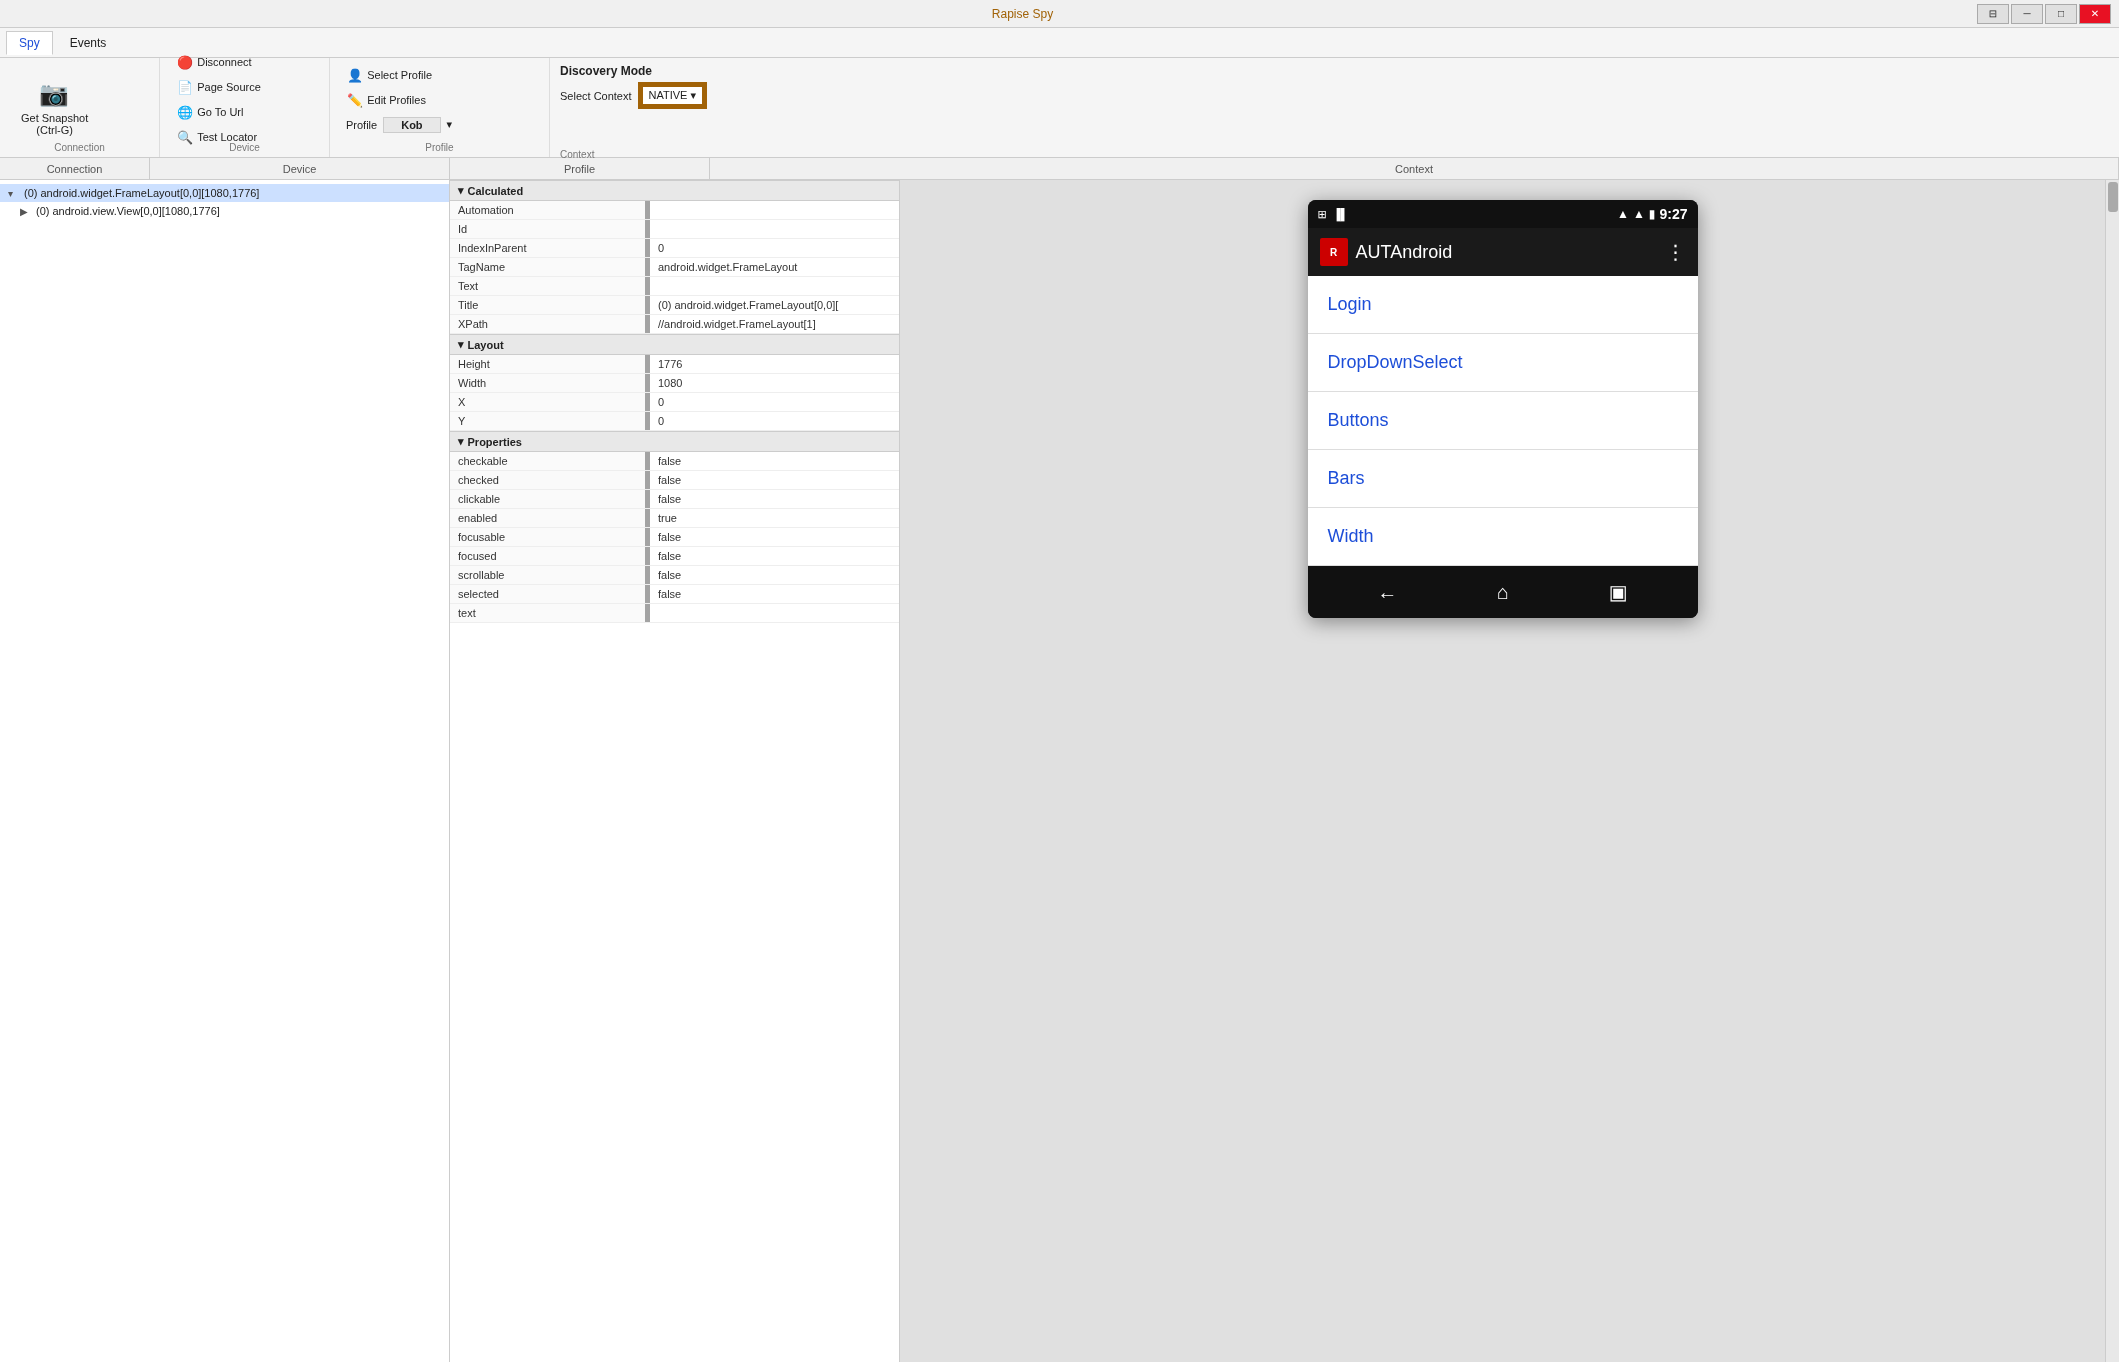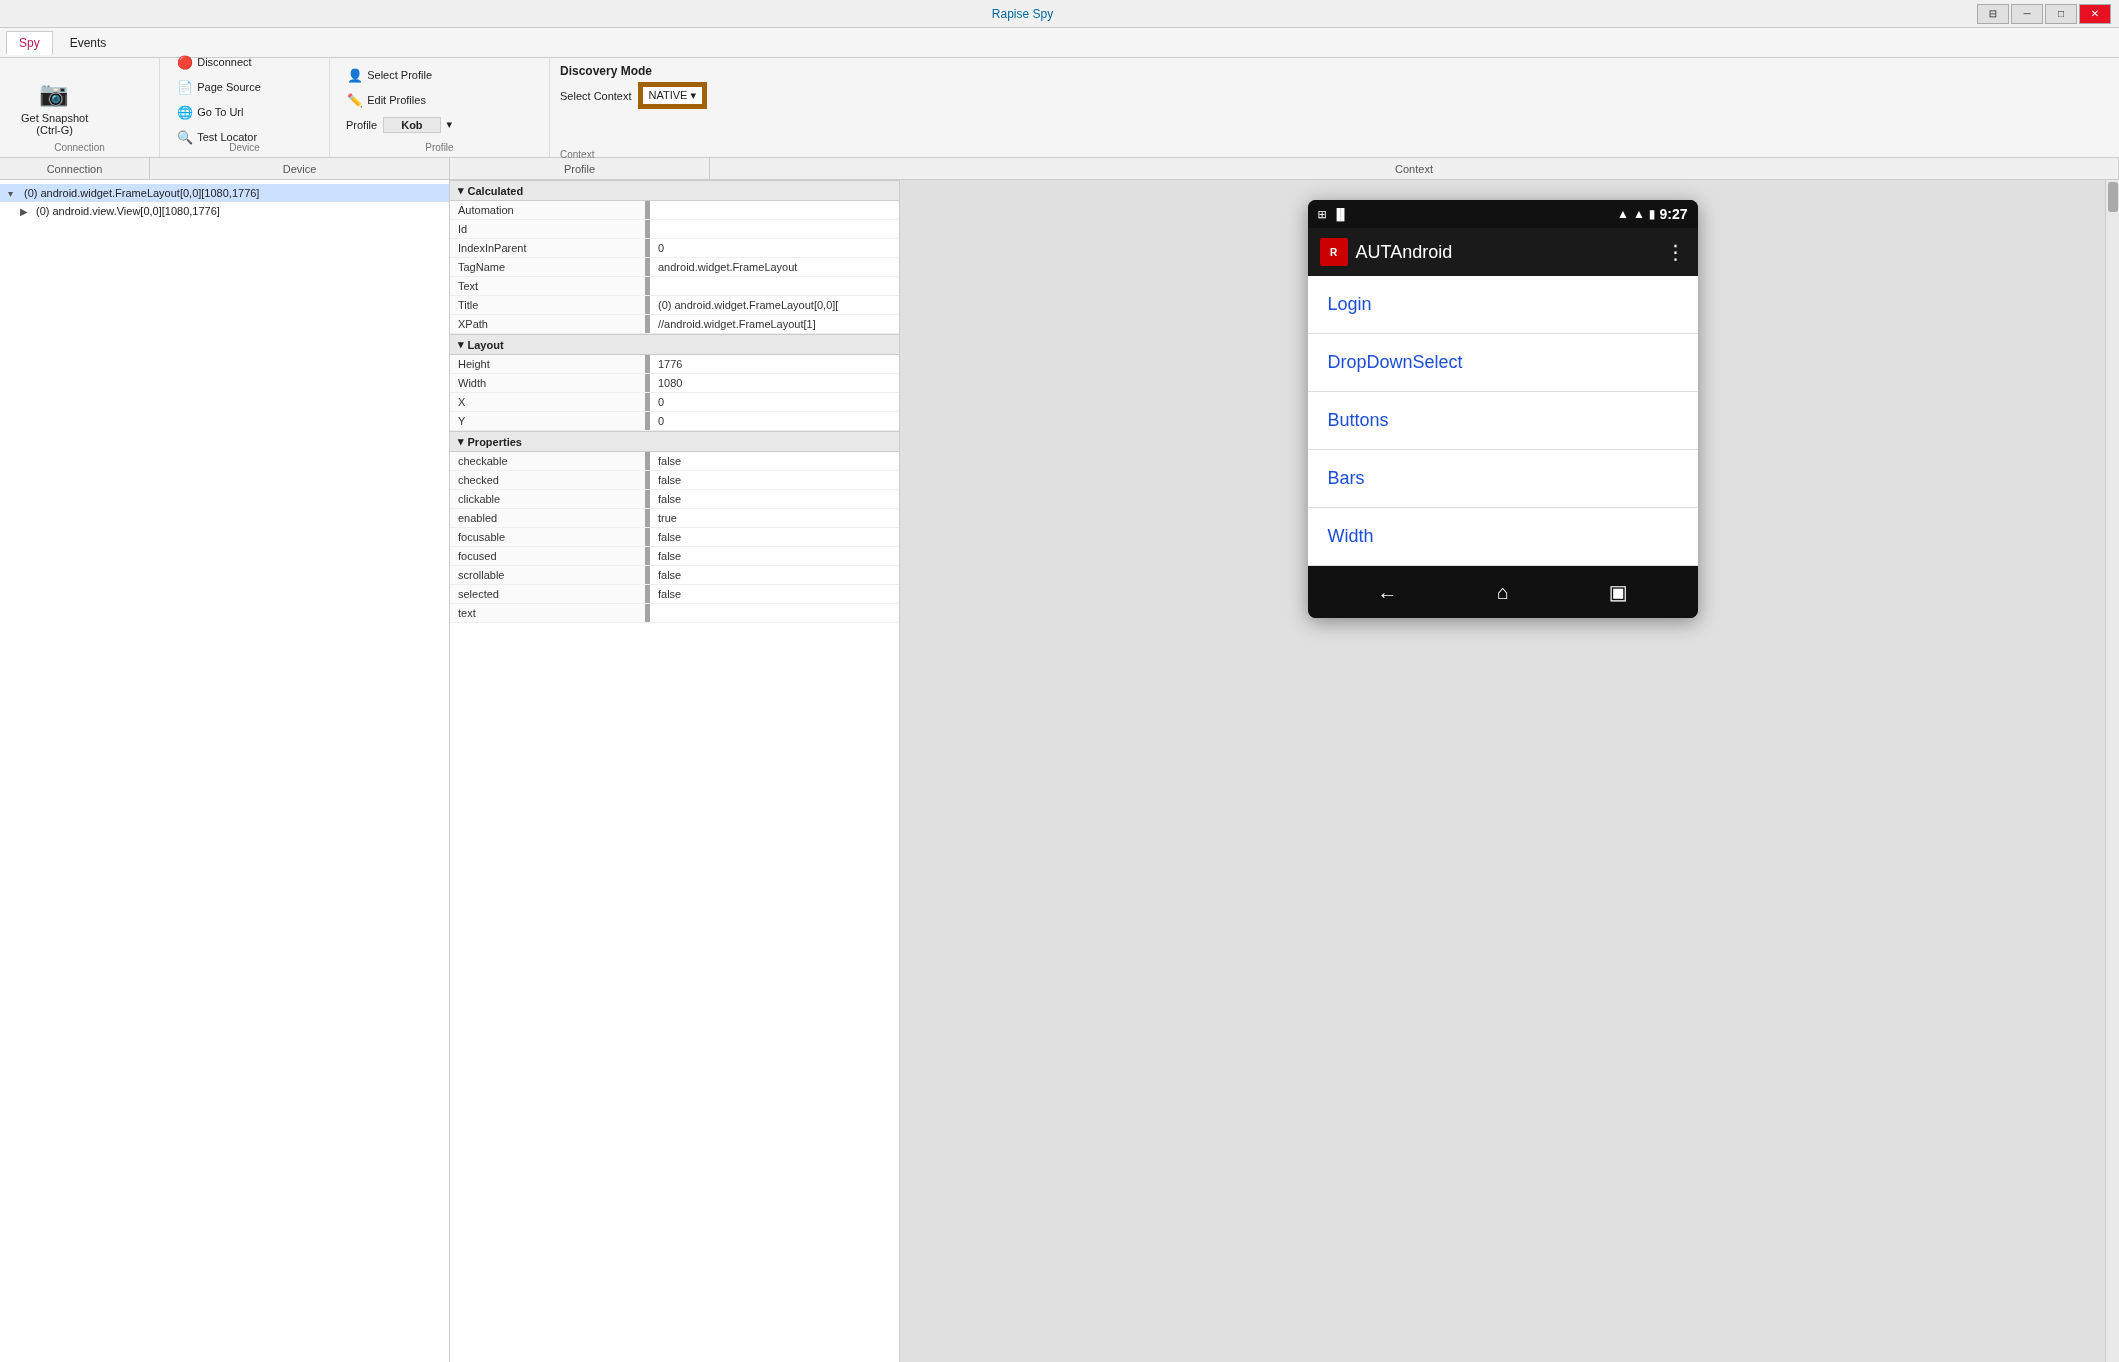--- a/index.html
+++ b/index.html
@@ -8,21 +8,21 @@
     
     #title-bar {
       background: #f0f0f0;
       height: 28px;
       display: flex;
       align-items: center;
       justify-content: space-between;
       padding: 0 8px;
       border-bottom: 1px solid #ccc;
     }
-    #title-bar .title { flex: 1; text-align: center; font-size: 12px; color: #0369a1; }
+    #title-bar .title { flex: 1; text-align: center; font-size: 12px; color: #a16207; }
     #title-bar .win-controls { display: flex; gap: 2px; }
     .win-btn { width: 32px; height: 20px; background: #e0e0e0; border: 1px solid #aaa; font-size: 10px; display: flex; align-items: center; justify-content: center; cursor: pointer; }
 
     
     #menu-bar {
       background: #f5f5f5;
       height: 30px;
       display: flex;
       align-items: center;
       padding: 0 6px;
@@ -32,21 +32,21 @@
     .menu-tab {
       padding: 4px 12px;
       font-size: 12px;
       cursor: pointer;
       border: 1px solid transparent;
     }
     .menu-tab.active {
       background: #fff;
       border: 1px solid #ccc;
       border-bottom: 1px solid #fff;
-      color: #be185d;
+      color: #1d4ed8;
     }
 
     
     #toolbar {
       background: #f5f5f5;
       border-bottom: 1px solid #ccc;
       display: flex;
       align-items: stretch;
       height: 100px;
     }

